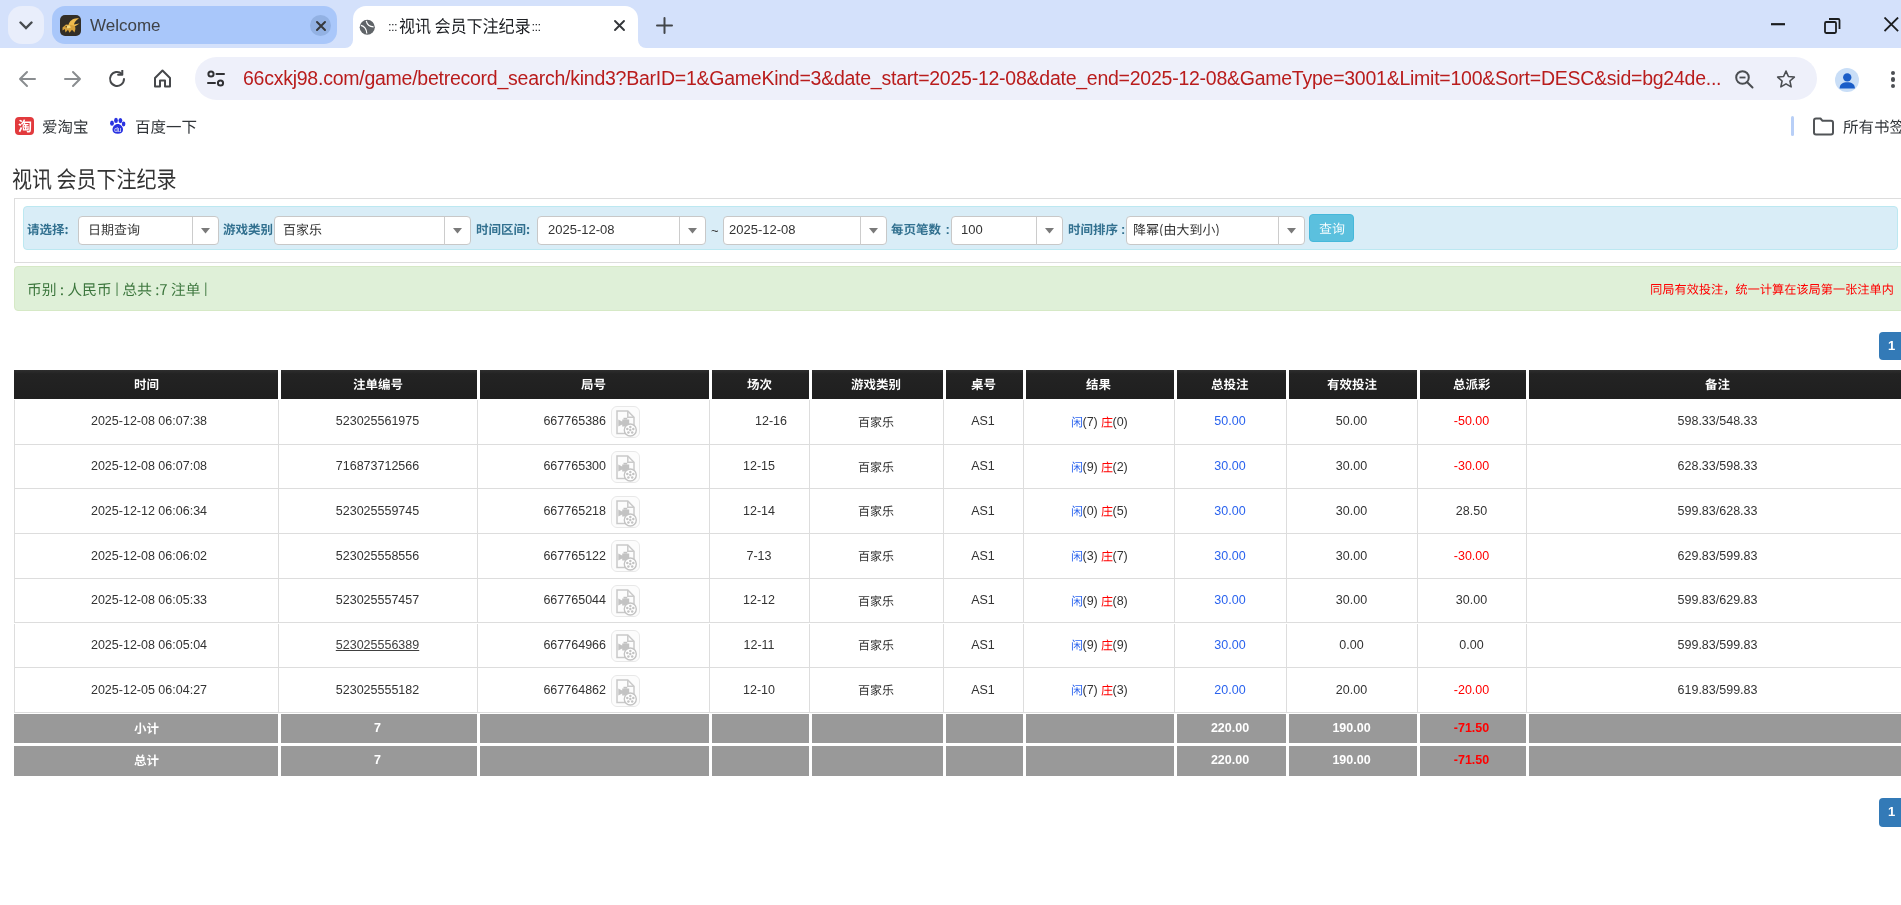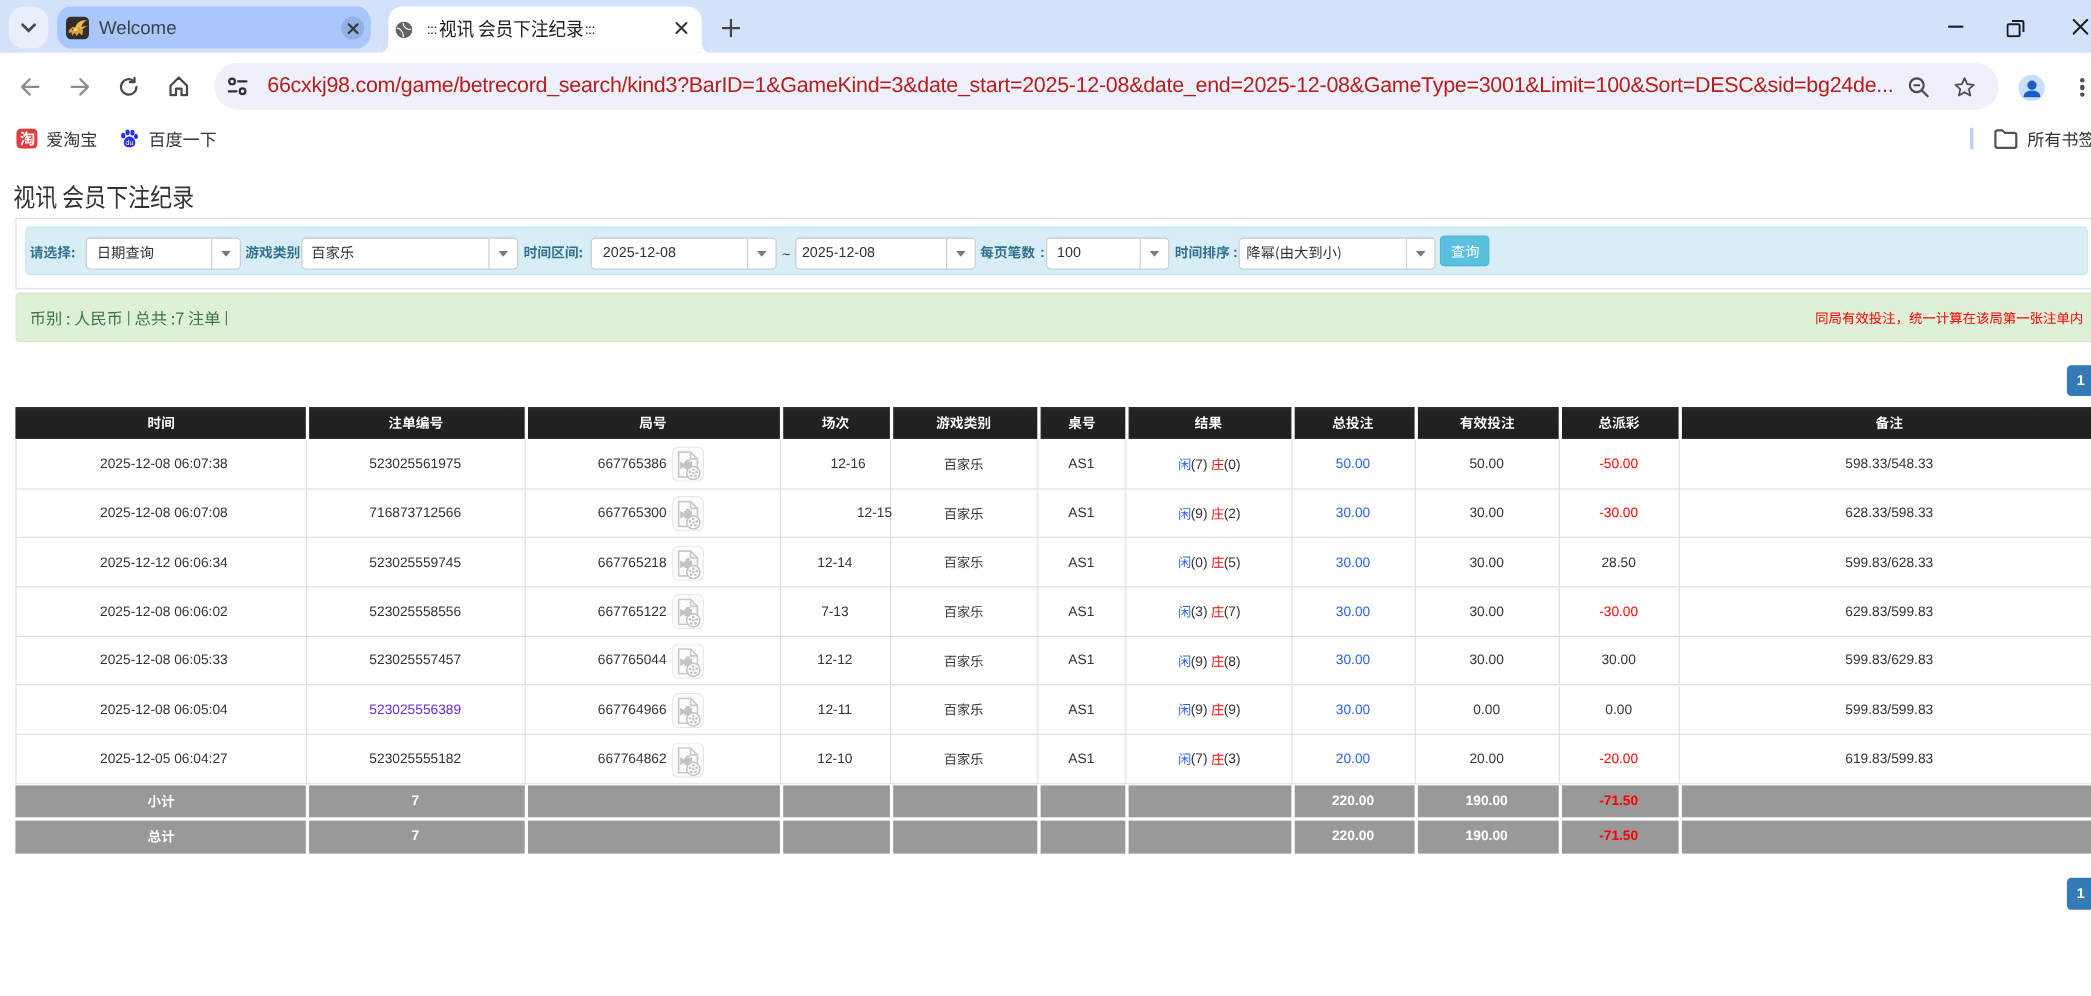--- a/index.html
+++ b/index.html
@@ -413,21 +413,21 @@
       <path d="M7.3 13.6 L11.2 15.5 V13.6 H18.2 V20.4 H11.2 V18.5 L7.3 20.4 Z" fill="#c3c3c3"></path>
       <path d="M12.5 11.8 H16.2 V13.6 H12.5 Z" fill="#c3c3c3"></path>
       <circle cx="19.3" cy="24" r="6" fill="#fff" stroke="#c3c3c3" stroke-width="1.4"></circle>
       <circle cx="19.3" cy="24" r="1.2" fill="#c3c3c3"></circle>
       <circle cx="19.3" cy="20.9" r="1.25" fill="#c3c3c3"></circle>
       <circle cx="22.3" cy="23" r="1.25" fill="#c3c3c3"></circle>
       <circle cx="21.2" cy="26.6" r="1.25" fill="#c3c3c3"></circle>
       <circle cx="17.4" cy="26.6" r="1.25" fill="#c3c3c3"></circle>
       <circle cx="16.3" cy="23" r="1.25" fill="#c3c3c3"></circle>
     </svg>
-<div style="position:absolute;top:459.1px;line-height:15.0px;font-size:12.5px;color:#333;white-space:pre;left:759.0px;transform:translateX(-50%);margin-left:36px;">12-15</div>
+<div style="position:absolute;top:459.1px;line-height:15.0px;font-size:12.5px;color:#333;white-space:pre;left:759.0px;transform:translateX(-50%);">12-15</div>
 <svg style="position:absolute;left:858.0px;top:460.6px;" width="36.0" height="12.0" viewBox="0 -880 3000 1000" fill="#333">
       <use href="#r767e" x="0"></use>
       <use href="#r5bb6" x="1000"></use>
       <use href="#r4e50" x="2000"></use>
     </svg>
 <div style="position:absolute;top:459.1px;line-height:15.0px;font-size:12.5px;color:#333;white-space:pre;left:983.0px;transform:translateX(-50%);">AS1</div>
 <svg style="position:absolute;left:1070.5px;top:460.6px;" width="12.0" height="12.0" viewBox="0 -880 1000 1000" fill="#2a63ee">
       <use href="#r95f2" x="0"></use>
     </svg>
 <div style="position:absolute;top:459.6px;line-height:15.0px;font-size:12.5px;color:#333;white-space:pre;left:1082.5px;">(9)</div>
@@ -589,21 +589,21 @@
 <div style="position:absolute;left:477.0px;top:623.5px;width:1.0px;height:44.7px;background:#ddd"></div>
 <div style="position:absolute;left:709.0px;top:623.5px;width:1.0px;height:44.7px;background:#ddd"></div>
 <div style="position:absolute;left:809.0px;top:623.5px;width:1.0px;height:44.7px;background:#ddd"></div>
 <div style="position:absolute;left:943.0px;top:623.5px;width:1.0px;height:44.7px;background:#ddd"></div>
 <div style="position:absolute;left:1023.0px;top:623.5px;width:1.0px;height:44.7px;background:#ddd"></div>
 <div style="position:absolute;left:1174.0px;top:623.5px;width:1.0px;height:44.7px;background:#ddd"></div>
 <div style="position:absolute;left:1286.0px;top:623.5px;width:1.0px;height:44.7px;background:#ddd"></div>
 <div style="position:absolute;left:1417.0px;top:623.5px;width:1.0px;height:44.7px;background:#ddd"></div>
 <div style="position:absolute;left:1526.0px;top:623.5px;width:1.0px;height:44.7px;background:#ddd"></div>
 <div style="position:absolute;top:637.9px;line-height:15.0px;font-size:12.5px;color:#333;white-space:pre;left:149.0px;transform:translateX(-50%);">2025-12-08 06:05:04</div>
-<div style="position:absolute;top:637.9px;line-height:15.0px;font-size:12.5px;color:#6d28d9;white-space:pre;left:377.5px;transform:translateX(-50%);">523025556389</div>
+<div style="position:absolute;top:637.9px;line-height:15.0px;font-size:12.5px;color:#404040;white-space:pre;left:377.5px;transform:translateX(-50%);text-decoration:underline;">523025556389</div>
 <div style="position:absolute;top:637.9px;line-height:15.0px;font-size:12.5px;color:#333;white-space:pre;right:1295.0px;">667764966</div>
 <svg style="position:absolute;left:611.0px;top:629.8px" width="29" height="32" viewBox="0 0 29 32">
       <rect x="0.5" y="0.5" width="28" height="31" rx="5.5" fill="#fcfcfc" stroke="#e8e8e8"></rect>
       <path d="M6 5 H16.8 L23 11.2 V27.5 H6 Z" fill="none" stroke="#c9c9c9" stroke-width="1.5"></path>
       <path d="M16.8 5 V11.2 H23" fill="none" stroke="#c9c9c9" stroke-width="1.5"></path>
       <path d="M7.3 13.6 L11.2 15.5 V13.6 H18.2 V20.4 H11.2 V18.5 L7.3 20.4 Z" fill="#c3c3c3"></path>
       <path d="M12.5 11.8 H16.2 V13.6 H12.5 Z" fill="#c3c3c3"></path>
       <circle cx="19.3" cy="24" r="6" fill="#fff" stroke="#c3c3c3" stroke-width="1.4"></circle>
       <circle cx="19.3" cy="24" r="1.2" fill="#c3c3c3"></circle>
       <circle cx="19.3" cy="20.9" r="1.25" fill="#c3c3c3"></circle>

